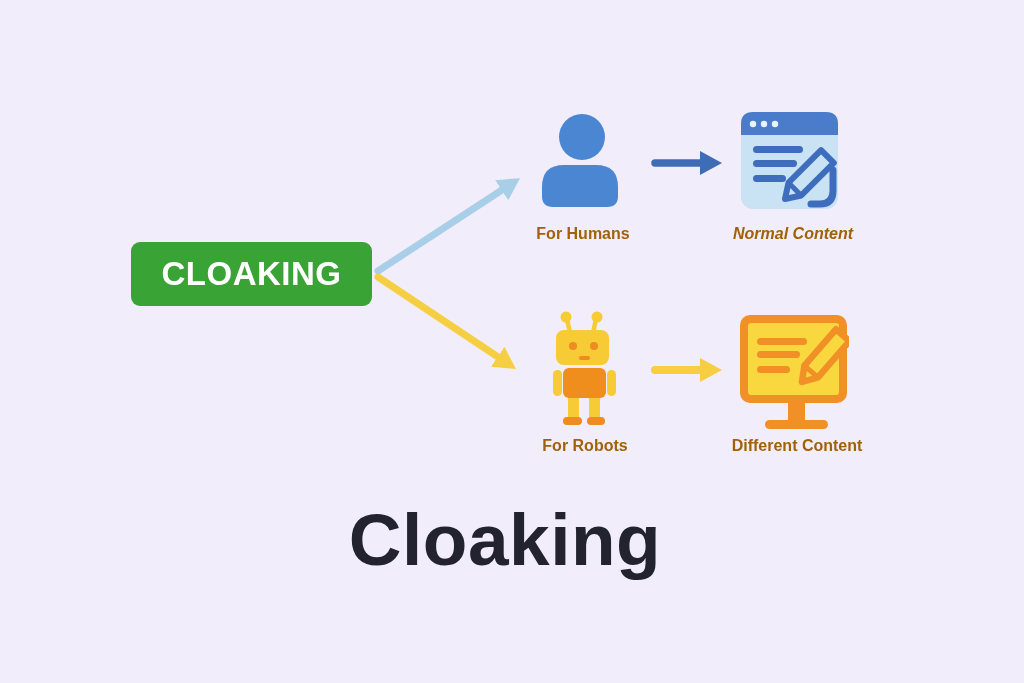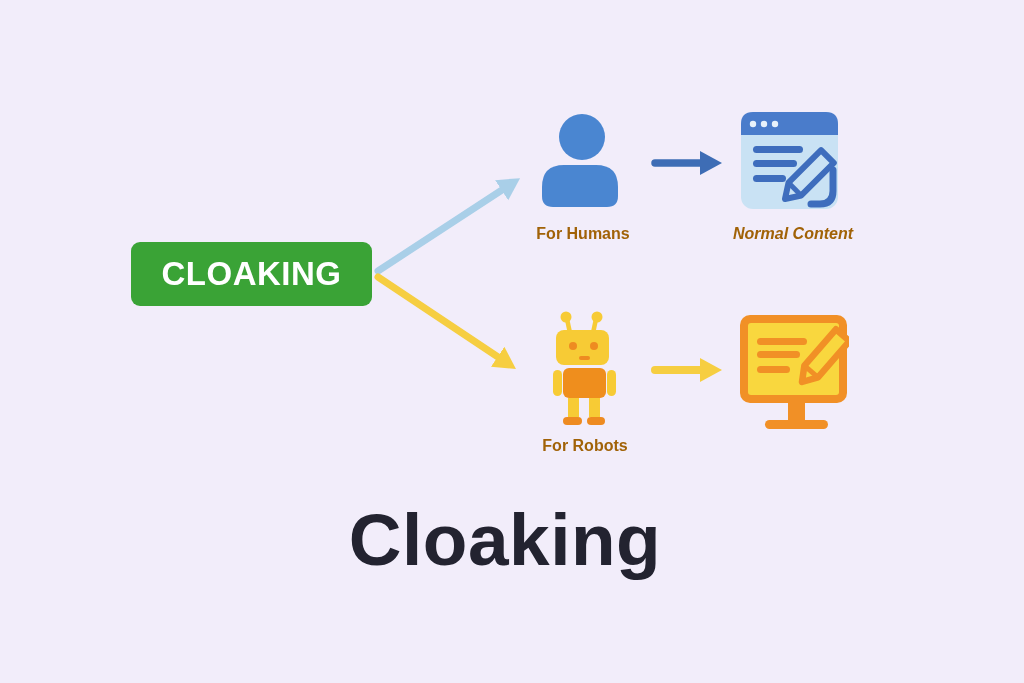--- a/index.html
+++ b/index.html
@@ -144,16 +144,17 @@
         <path d="M14,-9 L14,9" stroke="#f19026" stroke-width="5"></path>
       </g>
       <rect x="51" y="90" width="17" height="18" fill="#f19026"></rect>
       <rect x="28" y="107" width="63" height="9" rx="4.5" fill="#f19026"></rect>
     </svg>
   </div>
 
   <div class="node-label lbl-humans">For Humans</div>
   <div class="node-label lbl-normal">Normal Content</div>
   <div class="node-label lbl-robots">For Robots</div>
+  <div class="node-label lbl-different">Different Content</div>
 
   <div class="caption">Cloaking</div>
 
 </div>
 
 </body></html>

